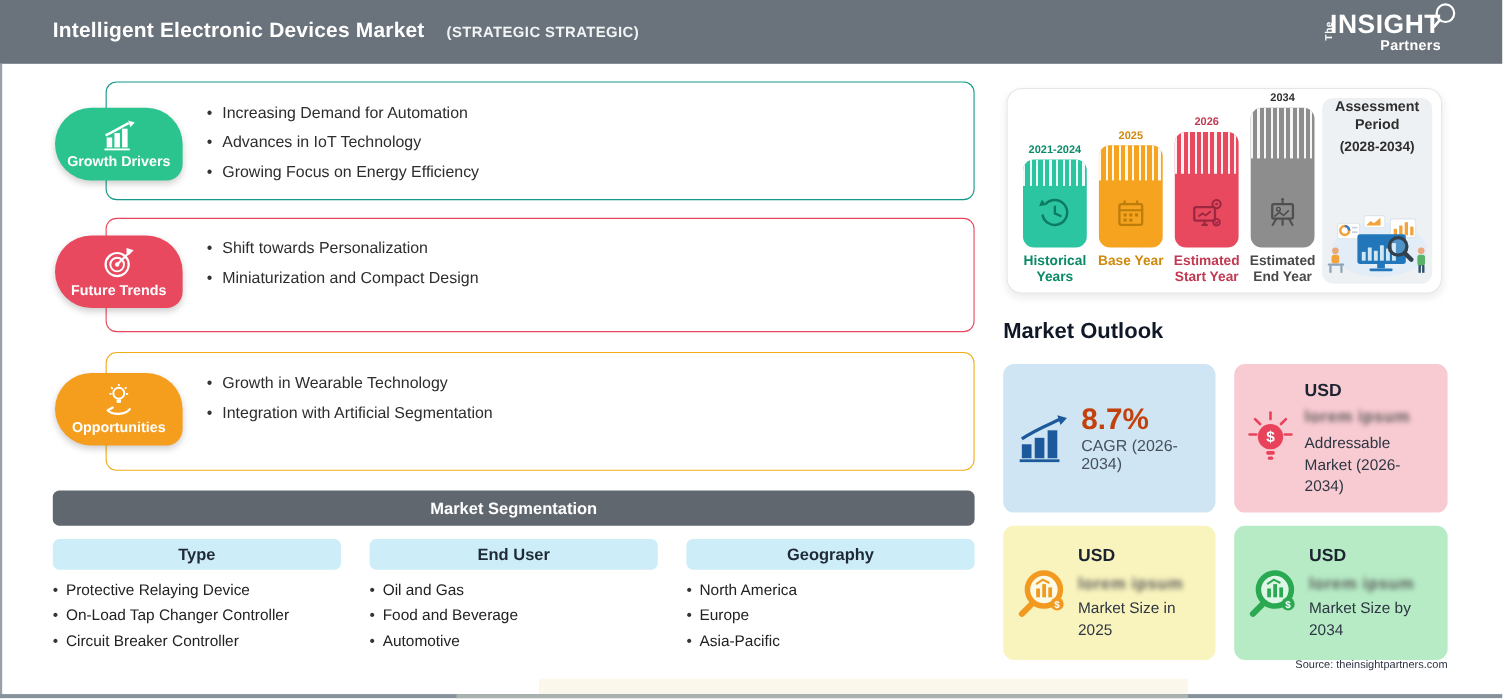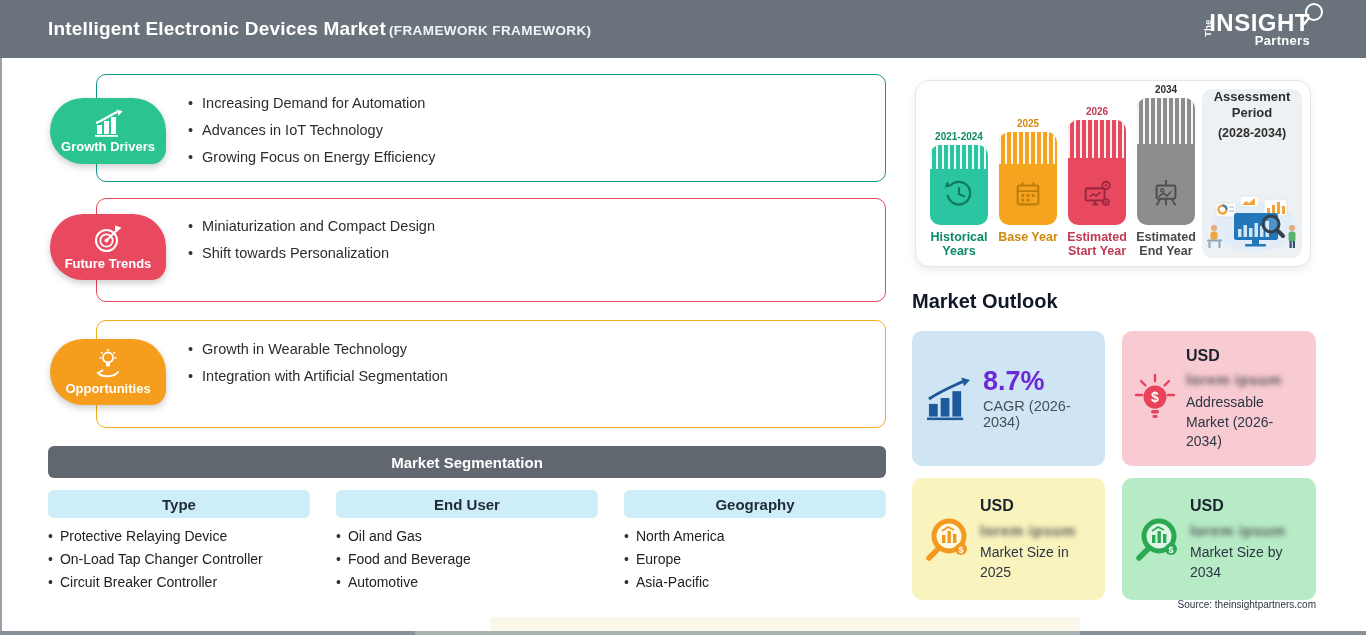--- a/index.html
+++ b/index.html
@@ -3,21 +3,21 @@
 <meta charset="utf-8">
 <style>
   html,body{margin:0;padding:0;background:#fff;}
   .page{position:relative;width:1366px;height:635px;background:#ffffff;overflow:hidden;
         font-family:"Liberation Sans",sans-serif;color:#222;}
 
   
   .topbar{position:absolute;top:0;left:0;right:0;height:58px;background:#6a737b;
           display:flex;align-items:center;justify-content:space-between;
           padding:0 56px 0 48px;box-sizing:border-box;}
-  .titlewrap{display:flex;align-items:baseline;gap:3px;}
+  .titlewrap{display:flex;align-items:baseline;gap:20px;}
   .page-title{margin:0;font-size:19px;font-weight:700;color:#fff;letter-spacing:.2px;}
   .page-subtitle{font-size:13.5px;font-weight:600;color:#f2f4f6;letter-spacing:.4px;}
   .logo{position:relative;display:flex;align-items:flex-start;color:#fff;}
   .logo-the{transform:rotate(-90deg);font-size:9px;font-weight:700;letter-spacing:.5px;
             margin:12px -7px 0 0;}
   .logo-main{display:flex;flex-direction:column;}
   .logo-insight{font-size:24px;font-weight:800;letter-spacing:.5px;line-height:1;}
   .logo-partners{text-align:right;font-size:13px;font-weight:700;margin-top:-2px;letter-spacing:.3px;}
   .logo-lens{position:absolute;top:-9px;right:-17px;}
 
@@ -79,21 +79,21 @@
   .assessment{position:absolute;right:8px;top:8px;width:100px;height:169px;background:#eef1f3;
               border-radius:10px;text-align:center;padding-top:0;box-sizing:border-box;}
   .a-title{font-size:13px;font-weight:700;color:#2e2e2e;line-height:1.2;}
   .a-range{font-size:12.5px;color:#2e2e2e;margin-top:6px;font-weight:600;}
   .illustration{position:absolute;bottom:3px;left:2px;}
 
   
   .outlook-title{position:absolute;left:912px;top:290px;margin:0;font-size:20px;font-weight:700;color:#101828;}
   .card{position:absolute;border-radius:10px;box-sizing:border-box;display:flex;align-items:center;}
   .card-cagr{left:912px;top:331px;width:193px;height:135px;background:#cfe5f3;gap:10px;padding-left:14px;}
-  .cagr-value{font-size:27px;font-weight:800;color:#6d28d9;line-height:1.05;}
+  .cagr-value{font-size:27px;font-weight:800;color:#c2410c;line-height:1.05;}
   .cagr-label{font-size:14.5px;color:#45505c;margin-top:3px;}
   .card-pink{left:1122px;top:331px;width:194px;height:135px;background:#f8cad1;gap:8px;padding:10px 8px 10px 10px;}
   .card-yellow{left:912px;top:478px;width:193px;height:122px;background:#f9f3bd;gap:8px;padding:10px 8px 10px 8px;}
   .card-green{left:1122px;top:478px;width:194px;height:122px;background:#b6ebc5;gap:8px;padding:10px 8px 10px 8px;}
   .card-icon-col{flex:0 0 46px;display:flex;justify-content:center;}
   .card-text-col{flex:1;font-size:14px;color:#2d3643;line-height:1.42;min-width:0;}
   .card-currency{font-size:16px;font-weight:800;color:#1c2330;margin-bottom:2px;}
   .blurred{filter:blur(2.6px);color:#5a5a5a;font-weight:700;font-size:15px;letter-spacing:.6px;margin-bottom:2px;}
 
   .source{position:absolute;top:599px;right:50px;font-size:10px;color:#2a3340;}
@@ -105,21 +105,21 @@
   .left-edge{position:absolute;left:0;top:58px;width:2px;height:577px;background:#9aa0a6;}
 </style>
 </head>
 <body>
 
 <div class="page">
 
   <header class="topbar">
     <div class="titlewrap">
       <h1 class="page-title">Intelligent Electronic Devices Market</h1>
-      <span class="page-subtitle">(FRAMEWORK FRAMEWORK)</span>
+      <span class="page-subtitle">(STRATEGIC STRATEGIC)</span>
     </div>
     <div class="logo">
       <span class="logo-the">The</span>
       <div class="logo-main">
         <span class="logo-insight">INSIGHT</span>
         <span class="logo-partners">Partners</span>
       </div>
       <svg class="logo-lens" width="27" height="27" viewBox="0 0 27 27">
         <circle cx="14" cy="10" r="8" fill="none" stroke="#fff" stroke-width="2"></circle>
         <path d="M9 16 L4 22" stroke="#fff" stroke-width="2.4" stroke-linecap="round"></path>
@@ -151,22 +151,22 @@
     <svg width="30" height="30" viewBox="0 0 30 30">
       <circle cx="13.5" cy="16.5" r="10.5" stroke="#fff" stroke-width="2" fill="none"></circle>
       <circle cx="13.5" cy="16.5" r="6.2" stroke="#fff" stroke-width="1.8" fill="none"></circle>
       <circle cx="13.5" cy="16.5" r="2" fill="#fff"></circle>
       <line x1="13.5" y1="16.5" x2="24" y2="6" stroke="#fff" stroke-width="2"></line>
       <path d="M22 1.5 l6.5 2 -4.3 4.3 -2.2 -2z" fill="#fff"></path>
     </svg>
     <span class="blabel">Future Trends</span>
   </div>
   <ul class="fw-list list-trends">
+    <li>Shift towards Personalization</li>
     <li>Miniaturization and Compact Design</li>
-    <li>Shift towards Personalization</li>
   </ul>
 
   <div class="fw-box box-opps"></div>
   <div class="badge badge-opps">
     <svg width="32" height="30" viewBox="0 0 32 30">
       <circle cx="16" cy="8.5" r="5" stroke="#fff" stroke-width="1.8" fill="none"></circle>
       <line x1="16" y1="0" x2="16" y2="2" stroke="#fff" stroke-width="1.6"></line>
       <line x1="9" y1="3" x2="10.5" y2="4.5" stroke="#fff" stroke-width="1.6"></line>
       <line x1="23" y1="3" x2="21.5" y2="4.5" stroke="#fff" stroke-width="1.6"></line>
       <line x1="7.5" y1="9" x2="9.5" y2="9" stroke="#fff" stroke-width="1.6"></line>

